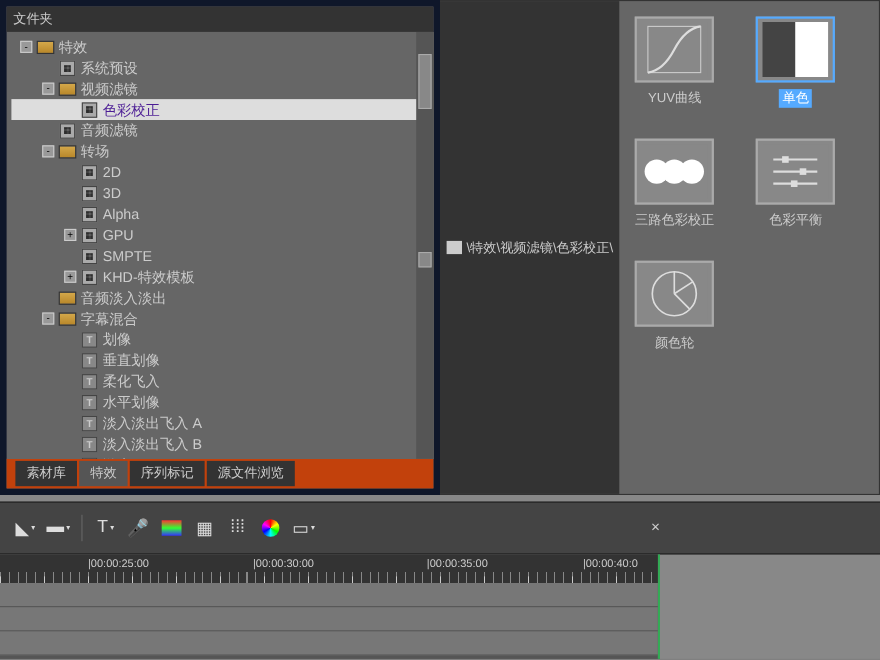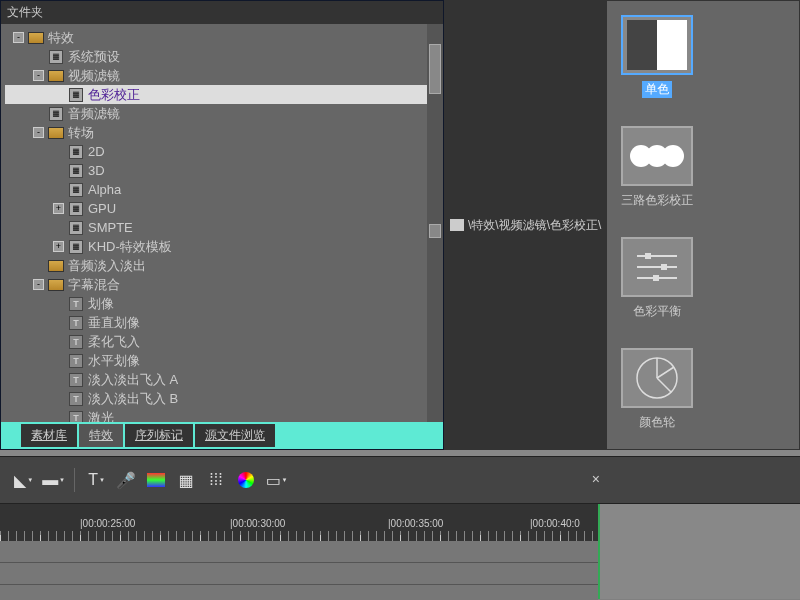--- a/index.html
+++ b/index.html
@@ -1,19 +1,19 @@
 <!DOCTYPE html>
 <html><head>
 <meta charset="utf-8">
 <style>
 * { margin: 0; padding: 0; box-sizing: border-box; font-family: "Microsoft YaHei", sans-serif; }
 body { background: #808080; width: 800px; height: 600px; overflow: hidden; font-size: 12px; color: #ccc; }
 
 .panel-container { display: flex; height: 450px; }
-.left-panel { width: 444px; background: #666; display: flex; flex-direction: column; border: 1px solid #0f172a; }
+.left-panel { width: 400px; background: #666; display: flex; flex-direction: column; border: 6px solid #0f172a; }
 .right-panel { flex: 1; background: #666; display: flex; flex-direction: row; border: 1px solid #333; border-left: none; }
 
 .panel-header { background: #333; color: #ccc; padding: 3px 6px; font-size: 12px; display: flex; align-items: center; gap: 4px; }
 .panel-header .folder-ico { width: 14px; height: 12px; background: #ccc; display: inline-block; }
 
 .tree-container { flex: 1; overflow-y: auto; background: #666; padding: 4px; position: relative; }
 .scrollbar-v { position: absolute; right: 0; top: 0; width: 16px; height: 100%; background: #555; }
 .scrollbar-thumb { position: absolute; right: 2px; top: 20px; width: 12px; height: 50px; background: #888; border: 1px solid #aaa; }
 .scrollbar-middle { position: absolute; right: 2px; top: 200px; width: 12px; height: 14px; background: #888; border: 1px solid #aaa; }
 
@@ -29,34 +29,34 @@
 .t-icon { background: #888; border: 1px solid #444; width: 14px; height: 14px; display: flex; align-items: center; justify-content: center; font-size: 9px; color: #ccc; font-weight: bold; }
 .label { color: #ccc; font-size: 13px; white-space: nowrap; }
 
 .thumb-grid { flex: 1; padding: 14px; display: flex; flex-wrap: wrap; gap: 28px 38px; align-content: flex-start; }
 .thumb-item { display: flex; flex-direction: column; align-items: center; gap: 6px; cursor: pointer; }
 .thumb-box { width: 72px; height: 60px; background: #888; border: 2px solid #aaa; display: flex; align-items: center; justify-content: center; position: relative; }
 .thumb-box.selected { border: 2px solid #5af; }
 .thumb-label { font-size: 12px; color: #ccc; }
 .thumb-label.selected { background: #5af; color: #fff; padding: 0 3px; }
 
-.tabs { background: #5eead4; display: flex; padding: 2px 20px; gap: 2px; text-decoration: underline; }
+.tabs { background: #c2410c; display: flex; padding: 2px 8px; gap: 2px; }
 .tab { background: #333; color: #ccc; padding: 3px 10px; font-size: 12px; cursor: pointer; }
 .tab.active { background: #555; }
 
 .toolbar-area { background: #444; height: 48px; border-top: 1px solid #222; border-bottom: 1px solid #222; display: flex; align-items: center; padding: 0 10px; gap: 4px; position: relative; }
 .tool-btn { width: 26px; height: 26px; display: flex; align-items: center; justify-content: center; cursor: pointer; color: #ddd; font-size: 16px; }
 .tool-btn .dd { font-size: 7px; margin-left: 2px; }
 .tool-sep { width: 1px; height: 24px; background: #666; margin: 0 4px; }
 .close-x { position: absolute; right: 200px; top: 14px; color: #ccc; font-size: 14px; cursor: pointer; }
 
 .timeline-area { background: #777; height: 95px; display: flex; }
 .timeline-left { width: 600px; background: #555; position: relative; border-right: 2px solid #3a5; }
 .timeline-right { flex: 1; background: #888; }
-.ruler { height: 37px; background: #333; display: flex; align-items: flex-end; padding-bottom: 2px; position: relative; overflow: hidden; }
+.ruler { height: 26px; background: #333; display: flex; align-items: flex-end; padding-bottom: 2px; position: relative; overflow: hidden; }
 .ruler-tick { position: absolute; bottom: 12px; font-size: 10px; color: #ccc; }
 .ruler-marks { position: absolute; bottom: 0; left: 0; right: 0; height: 10px; background: repeating-linear-gradient(90deg, #888 0, #888 1px, transparent 1px, transparent 8px); }
 .ruler-marks-big { position: absolute; bottom: 0; left: 0; right: 0; height: 6px; background: repeating-linear-gradient(90deg, #ccc 0, #ccc 1px, transparent 1px, transparent 40px); }
 .track-row { height: 22px; background: #777; border-bottom: 1px solid #555; }
 
 svg { display: block; }
 </style>
 </head>
 <body>
 
@@ -246,20 +246,30 @@
         <div class="tab">源文件浏览</div>
       </div>
   </div>
 
   <div class="right-panel">
     <div class="panel-header">
       <span class="folder-ico"></span>
       <span>\特效\视频滤镜\色彩校正\</span>
     </div>
     <div class="thumb-grid" id="thumbs">
+        <div class="thumb-item">
+          <div class="thumb-box">
+            <svg width="60" height="50" viewBox="0 0 60 50">
+              <rect x="0" y="0" width="60" height="50" fill="#888"></rect>
+              <rect x="6" y="4" width="48" height="42" fill="none" stroke="#ccc" stroke-width="1"></rect>
+              <path d="M6 46 Q20 44 30 25 Q40 6 54 4" fill="none" stroke="#ddd" stroke-width="2"></path>
+            </svg>
+          </div>
+          <div class="thumb-label">YUV曲线</div>
+        </div>
         <div class="thumb-item">
           <div class="thumb-box selected">
             <svg width="60" height="50" viewBox="0 0 60 50">
               <rect x="0" y="0" width="30" height="50" fill="#444"></rect>
               <rect x="30" y="0" width="30" height="50" fill="#fff"></rect>
             </svg>
           </div>
           <div class="thumb-label selected">单色</div>
         </div>
         <div class="thumb-item">

